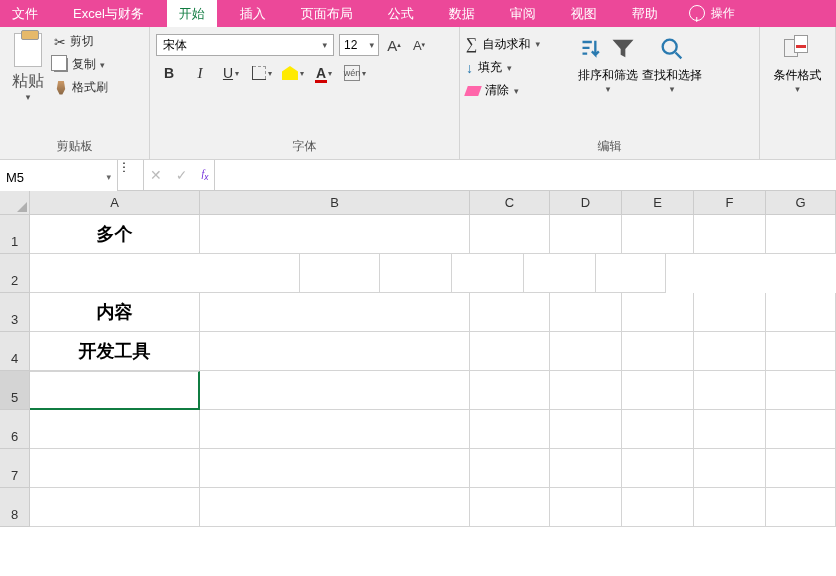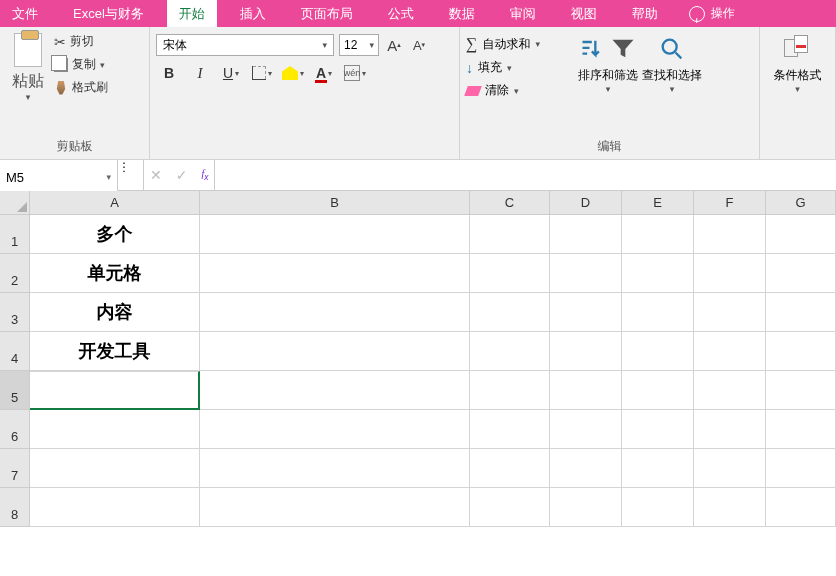--- a/index.html
+++ b/index.html
@@ -1,20 +1,20 @@
 <!DOCTYPE html>
 <html><head>
 <meta charset="utf-8">
 <style>
 *{margin:0;padding:0;box-sizing:border-box;font-family:"Microsoft YaHei","SimSun",sans-serif;}
 body{width:836px;height:576px;background:#fff;overflow:hidden;font-size:12px;}
 .menubar{background:#ec4899;height:27px;display:flex;align-items:center;color:#fff;gap:11px;}
 .menu-item{padding:0 12px;height:27px;line-height:27px;cursor:pointer;font-size:13px;}
 .menu-item.active{background:#fff;color:#107c41;}
-.bulb-area{display:flex;align-items:flex-end;margin-left:8px;}
+.bulb-area{display:flex;align-items:flex-start;margin-left:8px;}
 .bulb-icon{width:16px;height:16px;border:1.5px solid #fff;border-radius:50%;position:relative;margin-right:6px;}
 .bulb-icon::after{content:"";position:absolute;width:1.5px;height:5px;background:#fff;left:50%;transform:translateX(-50%);bottom:-2px;}
 .ribbon{background:#f1f1f1;height:133px;border-bottom:1px solid #d4d4d4;display:flex;}
 .group{border-right:1px solid #d4d4d4;display:flex;flex-direction:column;justify-content:space-between;padding:4px 6px 2px 6px;}
 .group-label{text-align:center;font-size:12px;color:#555;padding-bottom:2px;}
 .group-body{display:flex;flex:1;}
 
 .clipboard{width:150px;}
 .clipboard .group-body{align-items:flex-start;}
 .paste-block{display:flex;flex-direction:column;align-items:center;width:44px;margin-right:4px;}
@@ -182,20 +182,21 @@
         <div class="btn">
             <span class="color-a">A</span>
             <span class="tri">▾</span>
           </div>
         <div class="btn">
             <span class="wen">wén</span>
             <span class="tri">▾</span>
           </div>
       </div>
     </div>
+    <div class="group-label">字体</div>
   </div>
 
   <div class="group edit">
     <div class="group-body">
       <div class="edit-col1">
         <div class="edit-item">
           <span class="sigma">∑</span>
           <span>自动求和</span>
           <span class="drop-tri">▾</span>
         </div>
@@ -280,21 +281,20 @@
         <div class="cell col-A">多个</div>
         <div class="cell col-B"></div>
         <div class="cell col-C"></div>
         <div class="cell col-D"></div>
         <div class="cell col-E"></div>
         <div class="cell col-F"></div>
         <div class="cell col-G"></div>
       </div>
       <div class="row">
         <div class="row-h">2</div>
-        <div class="cell col-A">单元格</div>
         <div class="cell col-B"></div>
         <div class="cell col-C"></div>
         <div class="cell col-D"></div>
         <div class="cell col-E"></div>
         <div class="cell col-F"></div>
         <div class="cell col-G"></div>
       </div>
       <div class="row">
         <div class="row-h">3</div>
         <div class="cell col-A">内容</div>

